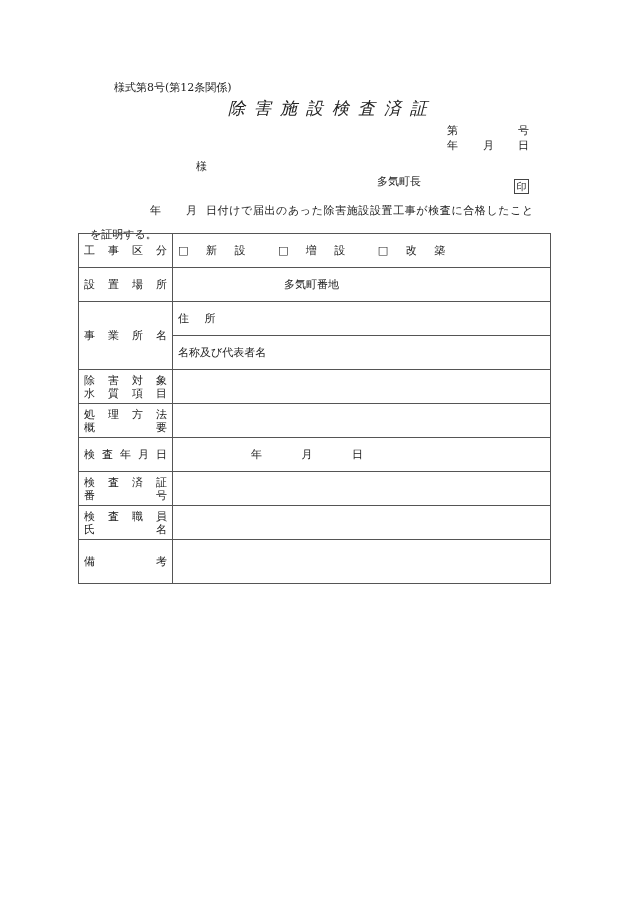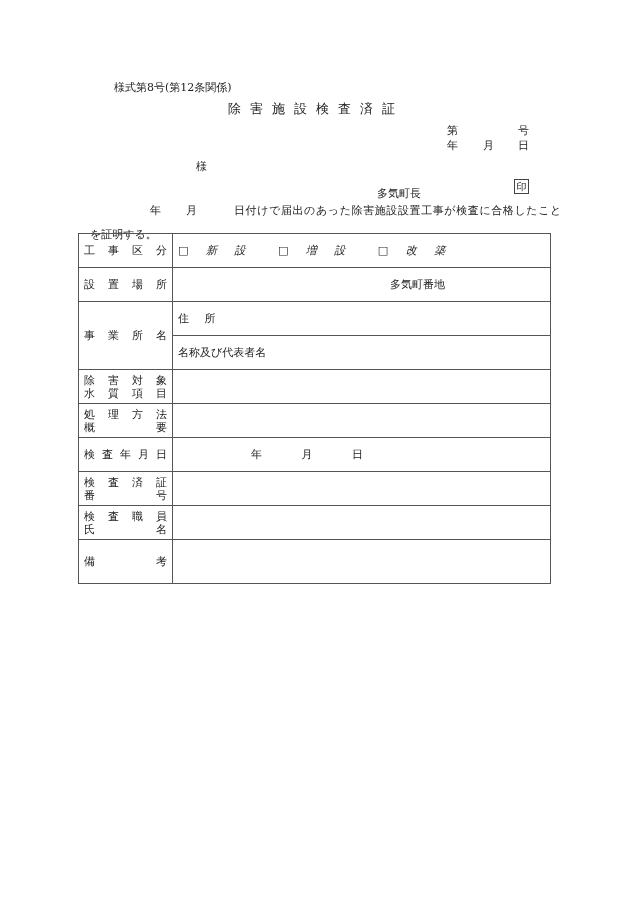--- a/index.html
+++ b/index.html
@@ -1,61 +1,61 @@
 <!DOCTYPE html>
 <html><head>
 <meta charset="utf-8">
 <style>
   html, body { margin: 0; padding: 0; }
   body {
     width: 630px; height: 903px; background: #ffffff; position: relative; overflow: hidden;
     font-family: "DejaVu Serif", "Liberation Serif", serif; color: #222; font-size: 11px;
   }
   .abs { position: absolute; white-space: nowrap; line-height: 13px; }
-  .title { letter-spacing: 9px; font-size: 13px; }
+  .title { letter-spacing: 9px; font-size: 17px; font-style: italic; }
   .seal {
     position: absolute; left: 514px; top: 179px; width: 13px; height: 13px;
     border: 1px solid #444; font-size: 10px; line-height: 13px; text-align: center;
   }
   table.form {
     position: absolute; left: 78px; top: 233px; width: 473px;
     border-collapse: collapse; table-layout: fixed;
   }
   table.form td {
     border: 1px solid #555; padding: 0 5px; vertical-align: middle;
     font-size: 11px; line-height: 13px;
   }
   td.label { width: 83px; }
   .lbl-just { display: flex; justify-content: space-between; }
   .lbl-two { display: flex; flex-direction: column; }
   .row34 td { height: 33px; }
-  .opt { margin-right: 22px; letter-spacing: 7px; font-style: italic; }
-  .place { display: flex; justify-content: flex-end; padding-right: 100px; }
+  .opt { margin-right: 22px; letter-spacing: 7px; }
+  .place { display: flex; justify-content: center; padding-right: 100px; }
   .date-cell span { display: inline-block; }
 </style>
 </head>
 <body>
 
 <div class="abs" style="left:78px;top:81px;margin-left:36px;">様式第8号(第12条関係)</div>
 <div class="abs title" style="left:228px;top:102px;">除害施設検査済証</div>
 
 <div class="abs" style="left:447px;top:124px;">第</div>
 <div class="abs" style="left:518px;top:124px;">号</div>
 <div class="abs" style="left:447px;top:139px;">年</div>
 <div class="abs" style="left:483px;top:139px;">月</div>
 <div class="abs" style="left:518px;top:139px;">日</div>
 
 <div class="abs" style="left:196px;top:160px;">様</div>
 
-<div class="abs" style="left:377px;top:187px;">多気町長</div>
+<div class="abs" style="left:377px;top:175px;">多気町長</div>
 <div class="seal">印</div>
 
 <div class="abs" style="left:150px;top:204px;">年</div>
 <div class="abs" style="left:186px;top:204px;">月</div>
-<div class="abs" style="left:234px;top:204px;letter-spacing:0.6px;text-align:center;">日付けで届出のあった除害施設設置工事が検査に合格したこと</div>
+<div class="abs" style="left:206px;top:204px;letter-spacing:0.6px;text-align:center;">日付けで届出のあった除害施設設置工事が検査に合格したこと</div>
 <div class="abs" style="left:90px;top:228px;">を証明する。</div>
 
 <table class="form">
   <tbody>
       <tr class="row34">
     <td class="label">
       <div class="lbl-just">
         <span>工</span>
         <span>事</span>
         <span>区</span>

